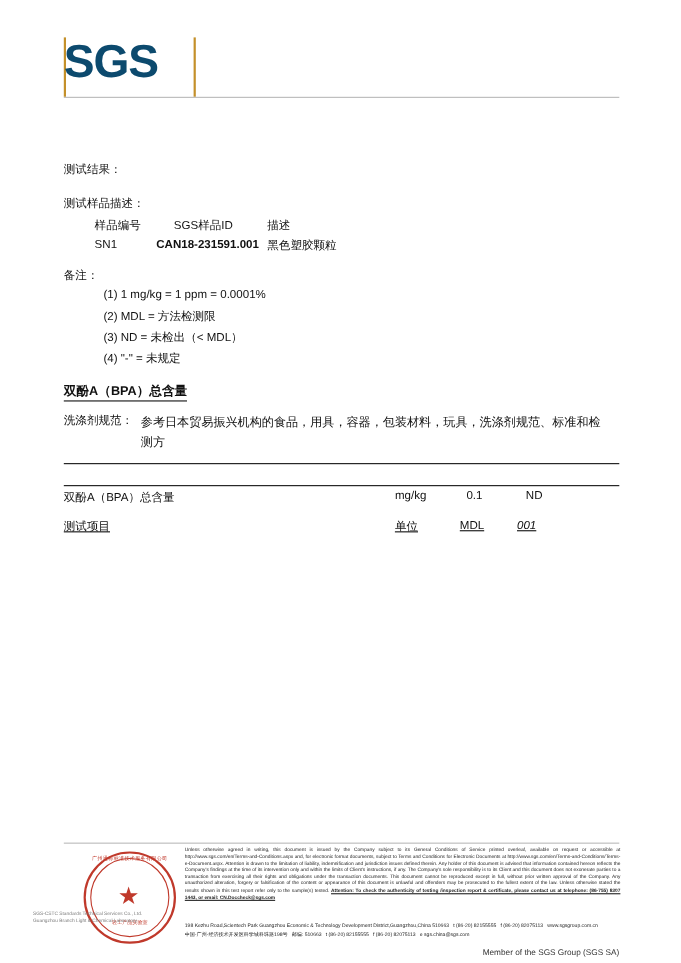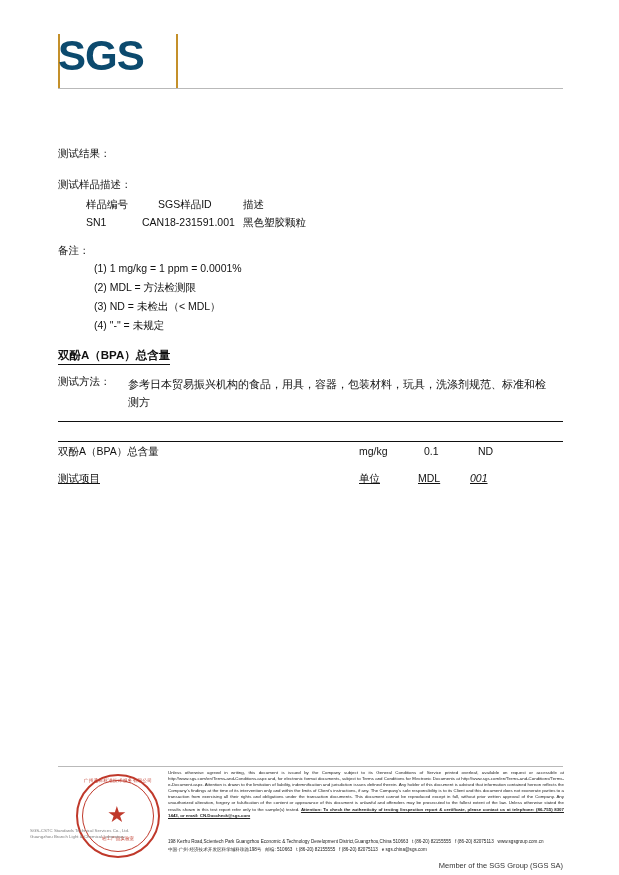--- a/index.html
+++ b/index.html
@@ -120,21 +120,21 @@
   .c2 { left: 100px; }
   .c3 { left: 185px; }
   .tbl-row {
     position: absolute;
     top: 216px;
     left: 58px;
     width: 505px;
     font-size: 10.5px;
   }
   .tbl-row .c1 { left: 16px; margin-left: 12px; }
-  .tbl-row .c2 { left: 84px; }
+  .tbl-row .c2 { left: 84px; font-weight: bold; }
   .tbl-row .c3 { left: 185px; }
 
   .note {
     position: absolute;
     left: 94px;
     font-size: 10.5px;
     white-space: nowrap;
   }
   .note1 { top: 262px; text-align: right; }
   .note2 { top: 281px; }
@@ -350,21 +350,21 @@
     <span class="c3">黑色塑胶颗粒</span>
   </div>
 
   <div class="line remark-label">备注：</div>
   <div class="note note1">(1) 1 mg/kg = 1 ppm = 0.0001%</div>
   <div class="note note2">(2) MDL = 方法检测限</div>
   <div class="note note3">(3) ND = 未检出（&lt; MDL）</div>
   <div class="note note4">(4) "-" = 未规定</div>
 
   <div class="section-title">双酚A（BPA）总含量</div>
-  <div class="method-label">测试方法：</div>
+  <div class="method-label">洗涤剂规范：</div>
   <div class="method-body">
     <div>参考日本贸易振兴机构的食品，用具，容器，包装材料，玩具，洗涤剂规范、标准和检测方</div>
   </div>
 
   <div class="res-rule-top"></div>
   <div class="res-head">
     <span class="h-item">测试项目</span>
     <span class="h-unit">单位</span>
     <span class="h-mdl">MDL</span>
     <span class="h-001">001</span>

